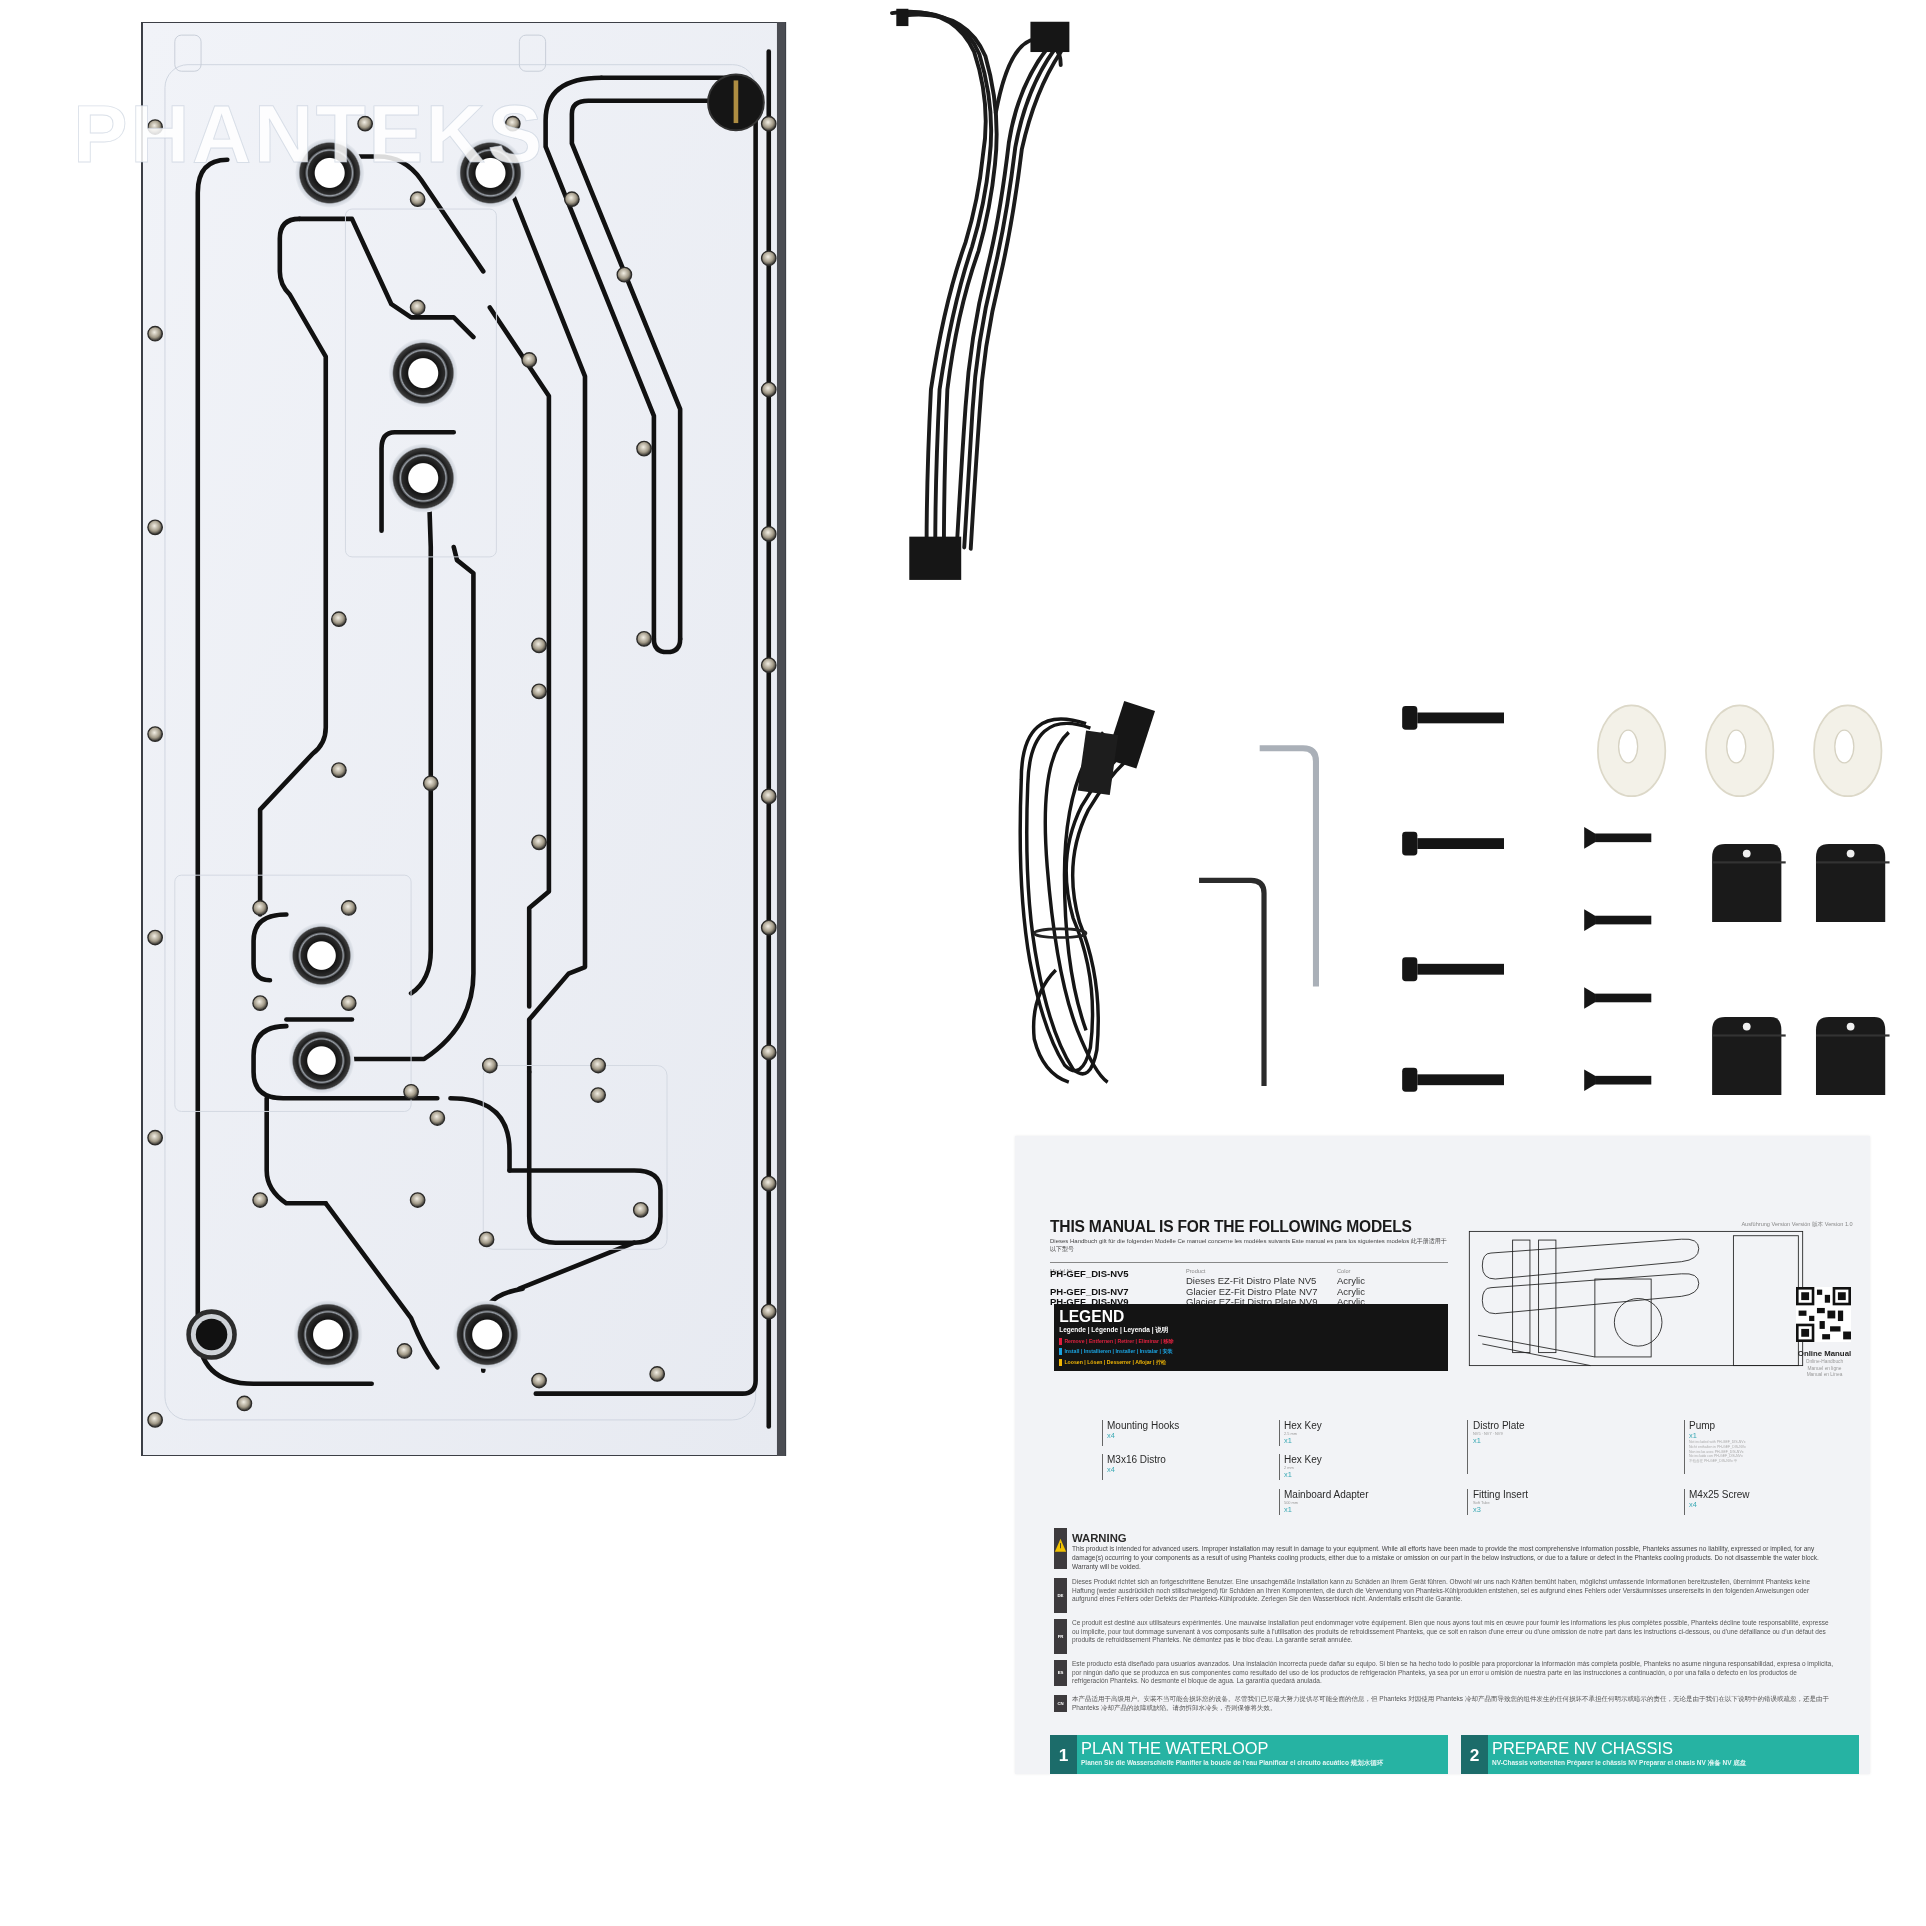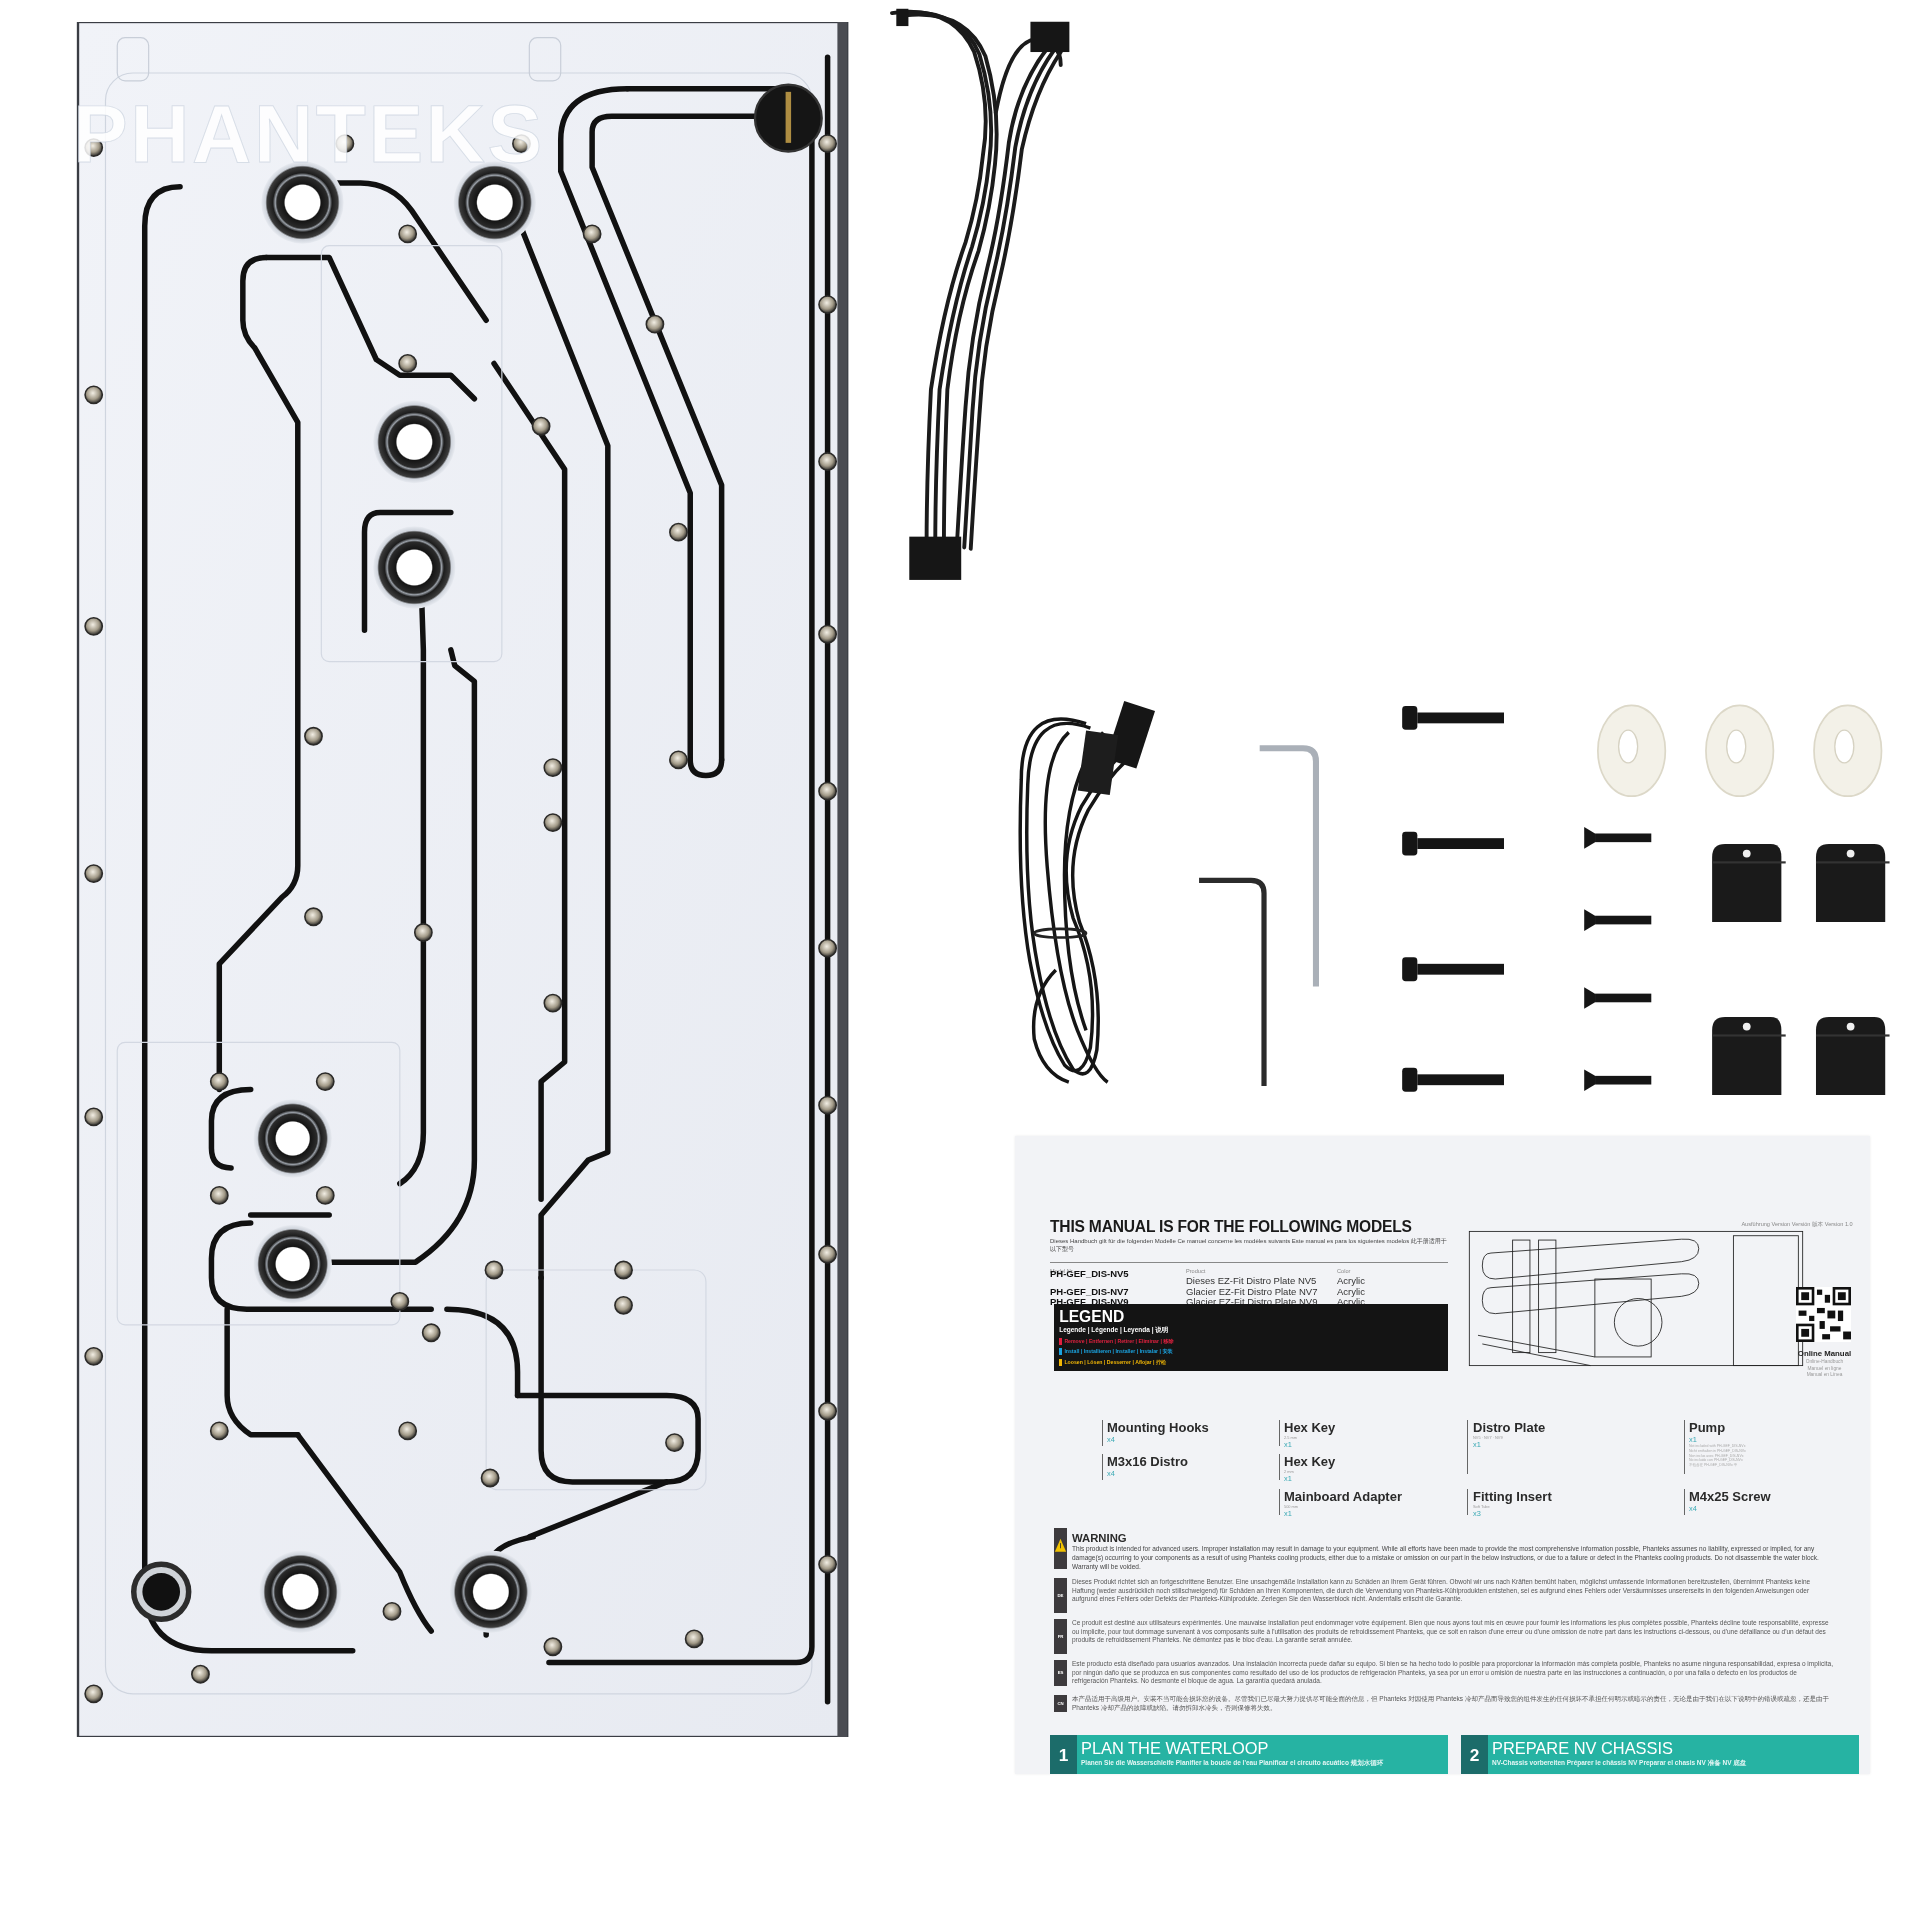--- a/index.html
+++ b/index.html
@@ -1,19 +1,19 @@
 <!DOCTYPE html>
 <html style="font-size:7px"><head>
 <meta charset="utf-8">
 <style>
   html,body{margin:0;padding:0;background:#ffffff;}
   body{width:1926px;height:1926px;position:relative;overflow:hidden;font-family:"Liberation Sans",sans-serif;}
   .abs{position:absolute;}
   
-  #plate{left:38px;top:21.6px;width:861px;height:1715px;}
+  #plate{left:38px;top:21.6px;width:861px;height:1434px;}
   #plate svg{width:100%;height:100%;display:block;}
   .watermark{position:absolute;left:35px;top:65px;font-size:82px;font-weight:700;letter-spacing:2.6px;color:rgba(255,255,255,0.85);-webkit-text-stroke:0.9px rgba(190,200,215,0.55);font-family:"Liberation Sans",sans-serif;}
   
   #manual{left:1015px;top:1136px;width:855px;height:638px;background:#f2f3f6;box-shadow:0 0 2.6px rgba(0,0,0,0.08);overflow:hidden;}
   .m-header{position:absolute;left:0;top:0;width:100%;height:69px;background:#121212;color:#fff;}
   .m-title{position:absolute;left:35px;top:21px;font-size:32px;font-weight:700;letter-spacing:0.4px;font-family:"Liberation Sans",sans-serif;}
   .m-sub1{position:absolute;left:305px;top:22.5px;font-size:12px;font-weight:700;line-height:13px;text-align:right;width:82px;}
   .m-guide{position:absolute;right:17.3px;top:25px;font-size:19px;font-weight:700;text-align:right;}
   .m-guide-sub{position:absolute;right:17.3px;top:51px;font-size:6.5px;text-align:right;color:#ddd;}
   .m-models-title{position:absolute;left:35px;top:82px;font-size:15.6px;font-weight:700;color:#1a1a1a;letter-spacing:-0.2px;}
@@ -29,21 +29,21 @@
   .m-online-sub{position:absolute;left:775px;top:223px;width:69px;text-align:center;font-size:4.8px;color:#999;line-height:6.5px;}
   .m-legend{position:absolute;left:39px;top:168px;width:394px;height:67px;background:#141414;color:#fff;}
   .m-legend-title{position:absolute;left:5.2px;top:3.5px;font-size:15.6px;font-weight:700;}
   .m-legend-sub{position:absolute;left:5.2px;top:21.6px;font-size:6.5px;font-weight:700;}
   .lg-row{position:absolute;left:5.2px;font-size:5.2px;font-weight:700;}
   .lg-row span.sw{display:inline-block;width:2.6px;height:7px;vertical-align:middle;margin-right:2.6px;}
   .m-scope{position:absolute;left:39px;top:242px;width:814px;height:32px;background:#26b3a3;color:#fff;}
   .m-scope-title{position:absolute;left:4.3px;top:2.6px;font-size:16.4px;font-weight:700;}
   .m-scope-sub{position:absolute;left:4.3px;top:21.6px;font-size:6.5px;font-weight:700;color:#e6f7f5;}
   .sd-item{position:absolute;}
-  .sd-item .lbl{font-size:13px;font-weight:700;color:#2a2a2a;}
+  .sd-item .lbl{font-size:10px;font-weight:400;color:#2a2a2a;}
   .sd-item .spec{font-size:3.9px;color:#999;}
   .sd-item .qty{font-size:7.4px;color:#3aa9b4;}
   .sd-item .note{font-size:3.5px;color:#aaa;line-height:4.8px;}
   .sd-bar{position:absolute;width:0.9px;background:#666;}
   .m-warn{position:absolute;left:39px;top:392px;width:779px;}
   .warn-box{position:absolute;width:13px;background:#3d3a3d;}
   .warn-title{position:absolute;left:18px;top:3.5px;font-size:11.3px;font-weight:700;color:#2a2a2a;}
   .warn-text{position:absolute;left:18px;font-size:6.5px;color:#555;line-height:8.7px;width:762px;}
   .lang-tag{position:absolute;left:0;width:13px;background:#3d3a3d;color:#fff;font-size:4.3px;font-weight:700;text-align:center;}
   .m-step{position:absolute;top:599px;height:41px;background:#26b3a3;color:#fff;}

